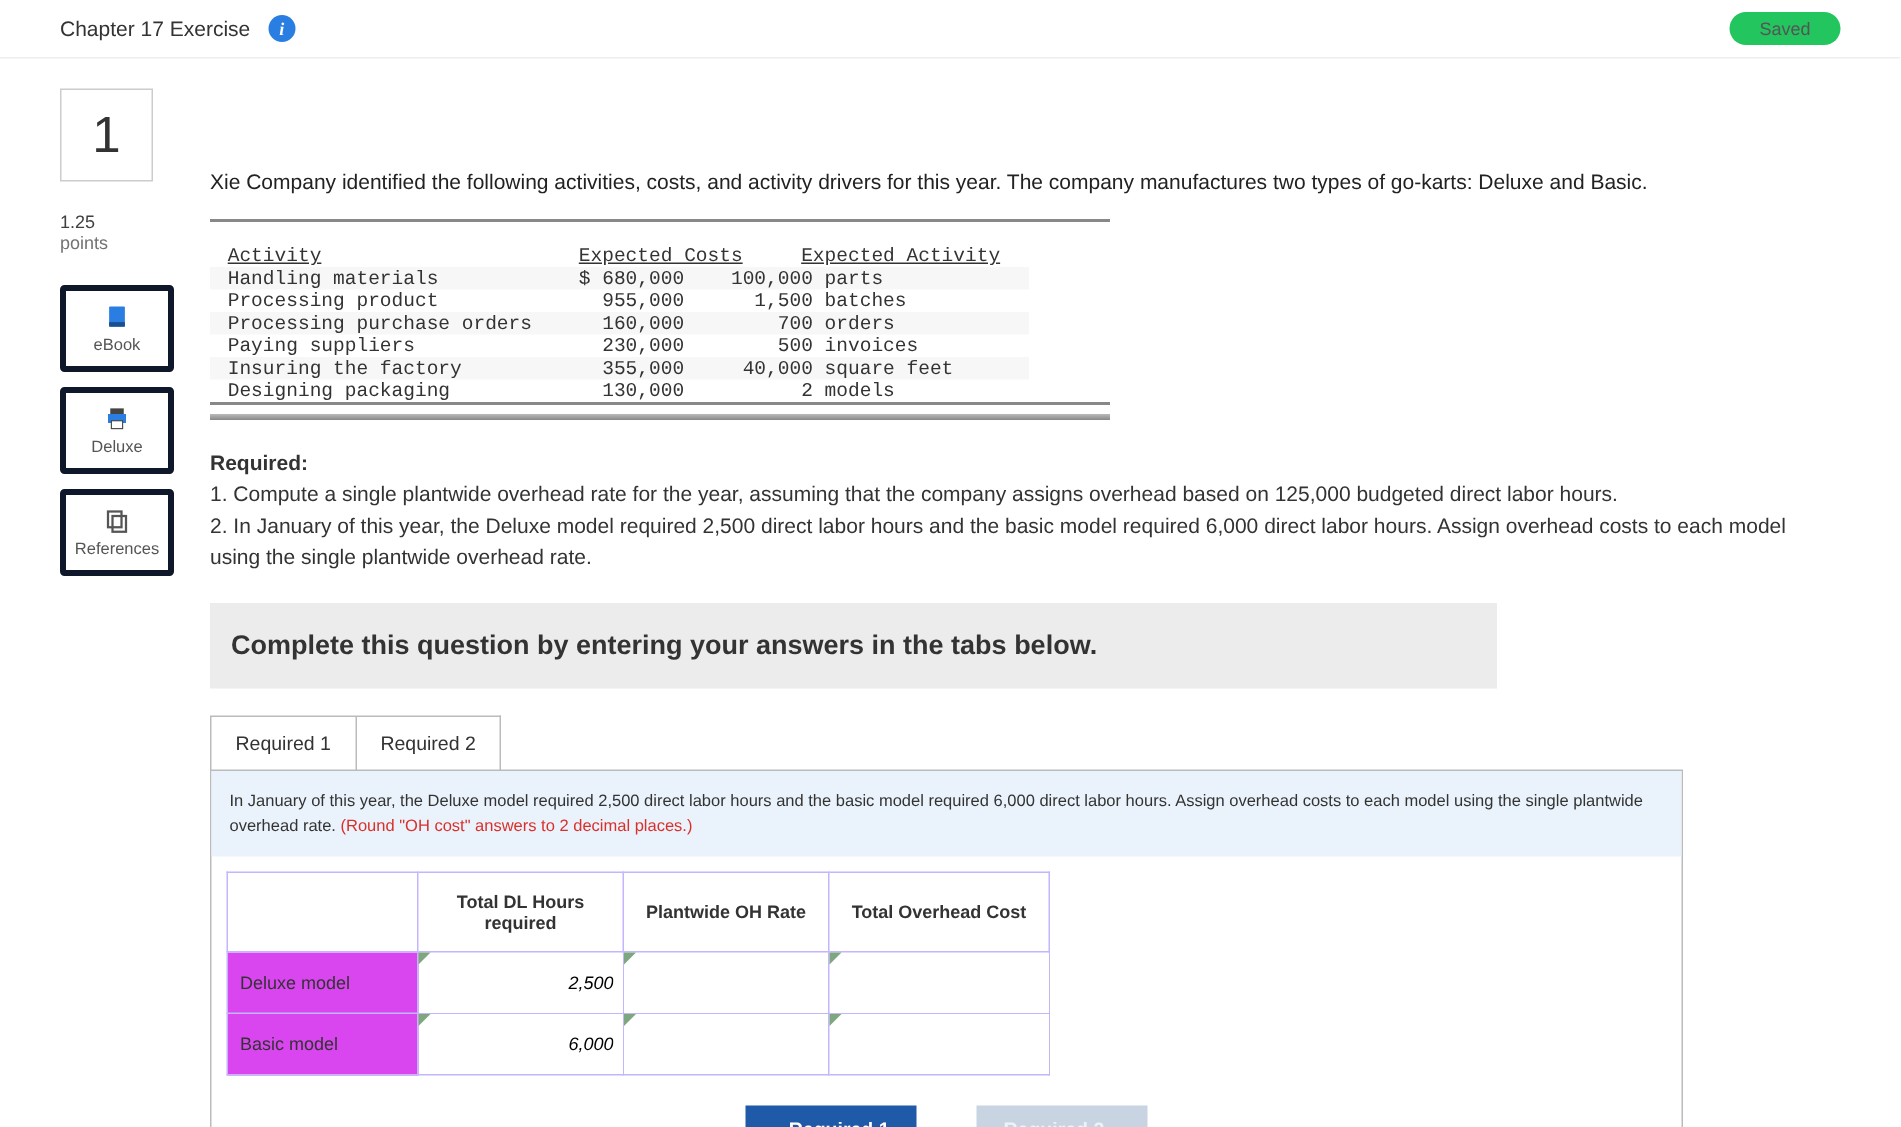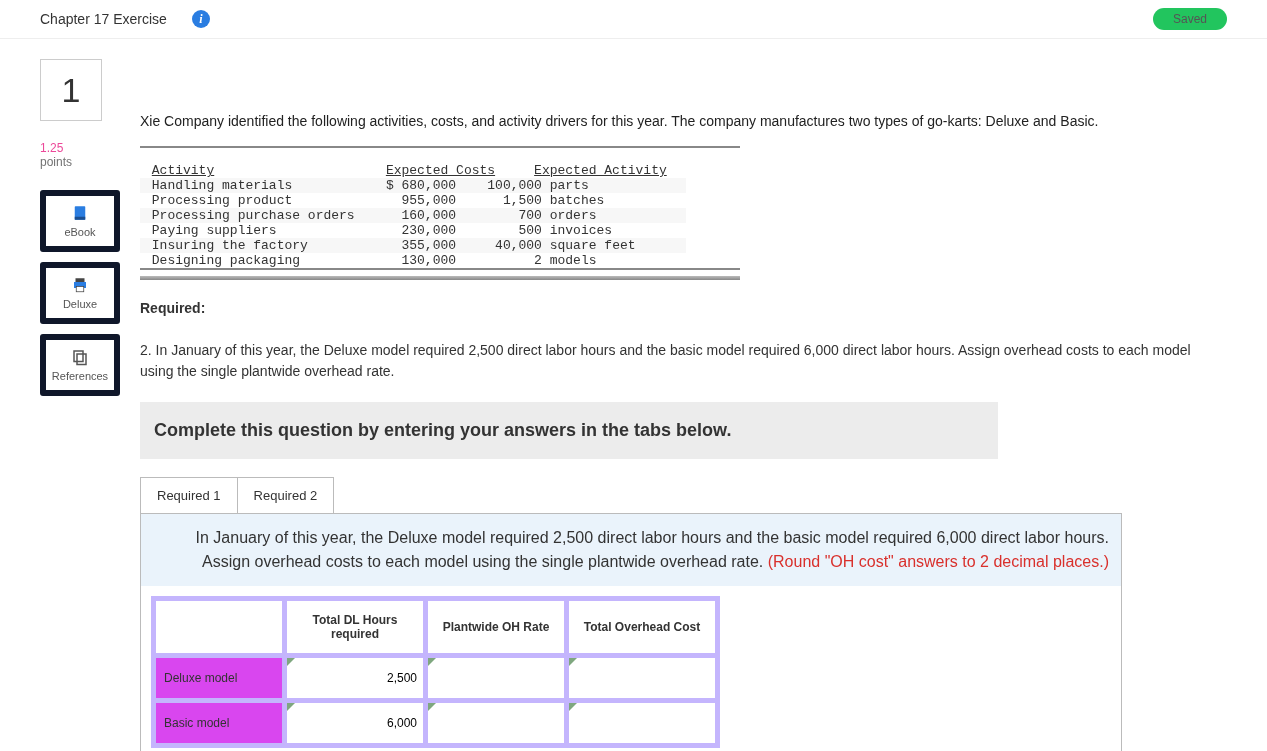--- a/index.html
+++ b/index.html
@@ -9,21 +9,21 @@
     color: #333;
     background: #fff;
   }
   .topbar {
     display: flex;
     align-items: center;
     justify-content: space-between;
     padding: 8px 40px 8px 40px;
     border-bottom: 1px solid #eee;
   }
-  .topbar-left { display:flex; align-items:center; gap:25px; }
+  .topbar-left { display:flex; align-items:center; gap:12px; }
   .chapter-title { font-size: 14px; color:#333; }
   .info-icon {
     width:18px; height:18px; border-radius:50%;
     background:#2a7de1; color:#fff; display:inline-flex;
     align-items:center; justify-content:center; font-size:12px; font-weight:bold;
     font-style: italic; font-family: serif;
   }
   .saved-pill {
     background:#22c55e; color:#555; border-radius:14px;
     padding:4px 20px; font-size:12px;
@@ -33,24 +33,24 @@
     padding: 20px 40px;
     gap: 20px;
   }
   .leftcol { width: 80px; flex-shrink:0; }
   .qnum-box {
     width:60px; height:60px; border:1px solid #ccc; display:flex;
     align-items:center; justify-content:center; font-size:34px; font-weight:400;
     margin-bottom: 20px;
   }
   .points { font-size:12px; color:#2a7de1; line-height:1.2; margin-bottom:20px; }
-  .points .pval { color:#ec4899; }
+  .points .pval { color:#404040; }
   .points .plbl { color:#737373; }
   .tool-btn {
-    width:60px; border:6px solid #0f172a; border-radius:3px; padding:8px 4px;
+    width:60px; border:4px solid #0f172a; border-radius:3px; padding:8px 4px;
     display:flex; flex-direction:column; align-items:center; gap:4px;
     margin-bottom:10px; cursor:pointer; font-size:11px; color:#555;
     background:#fff;
   }
   .tool-btn svg { width:18px; height:18px; }
   .maincol { flex:1; max-width: 1100px; }
   .intro { font-size:14px; color:#222; line-height:1.5; margin: 52px 0 14px 0; }
   .datatable-wrap { margin: 4px 0 10px 0; }
   .datatable {
     font-family: "Courier New", monospace;
@@ -77,37 +77,37 @@
   }
   .tabs { margin-top:18px; display:flex; }
   .tab { border:1px solid #bbb; padding:10px 16px; font-size:13px; cursor:pointer; background:#fff; }
   .tab + .tab { border-left:none; }
   .tab.inactive { color:#333; }
   .tab.active { color:#333; }
   .tab-panel {
     border:1px solid #bbb; max-width:980px; margin-top:-1px;
   }
   .tab-desc {
-    background:#eaf3fb; padding:12px; font-family: Verdana, sans-serif; font-size:16px;
+    background:#eaf3fb; padding:12px; font-family: Verdana, sans-serif; font-size:11px;
     line-height:1.5;
-    text-align:right;
   }
   .tab-desc .hint { color:#d9302c; }
   .answer-table { margin:10px; border-collapse:collapse; font-size:12px; }
-  .answer-table th, .answer-table td { border:5px solid #c4b5fd; padding:12px 8px; }
+  .answer-table th, .answer-table td { border:1px solid #c4b5fd; padding:12px 8px; }
   .answer-table th { background:#fff; font-weight:bold; text-align:center; }
   .answer-table td.label { background:#d946ef; text-align:left; }
   .answer-table td.input-cell { background:#fff; position:relative; width:110px; }
   .answer-table td.input-cell .corner {
     position:absolute; left:0; top:0; width:0; height:0;
     border-top:8px solid #7fa77f; border-right:8px solid transparent;
   }
   .answer-table input {
     border:none; width:100%; text-align:right; font-size:12px; outline:none;
     background:transparent;
+    font-style:italic;
   }
   .nav-row { display:flex; gap:40px; padding:10px; justify-content:center; }
   .nav-btn {
     padding:8px 18px; font-size:13px; font-weight:bold; color:#fff;
     display:flex; align-items:center; gap:6px; cursor:pointer; border:none;
   }
   .nav-prev { background:#1e5aa8; }
   .nav-next { background:#c8d4e2; color:#eef3f9; cursor:default; }
 </style>
 </head>
@@ -162,21 +162,21 @@
 <span class="row-pad"> <span>Processing product</span>              <span>955,000</span>      <span>1,500</span> <span>batches</span>          </span>
 <span class="row-odd row-pad"> <span>Processing purchase orders</span>      <span>160,000</span>        <span>700</span> <span>orders</span>           </span>
 <span class="row-pad"> <span>Paying suppliers</span>                <span>230,000</span>        <span>500</span> <span>invoices</span>         </span>
 <span class="row-odd row-pad"> <span>Insuring the factory</span>            <span>355,000</span>     <span>40,000</span> <span>square feet</span>      </span>
 <span class="row-pad"> <span>Designing packaging</span>             <span>130,000</span>          <span>2</span> <span>models</span>           </span></div>
       <div class="underbar"></div>
     </div>
 
     <div class="req-block">
       <b>Required:</b><br>
-      <br>
+      <span>1. Compute a single plantwide overhead rate for the year, assuming that the company assigns overhead based on 125,000 budgeted direct labor hours.</span><br>
       <span>2. In January of this year, the Deluxe model required 2,500 direct labor hours and the basic model required 6,000 direct labor hours. Assign overhead costs to each model using the single plantwide overhead rate.</span>
     </div>
 
     <div class="instruction-banner">Complete this question by entering your answers in the tabs below.</div>
 
     <div class="tabs">
       <div class="tab inactive">Required 1</div>
       <div class="tab active">Required 2</div>
     </div>
 

